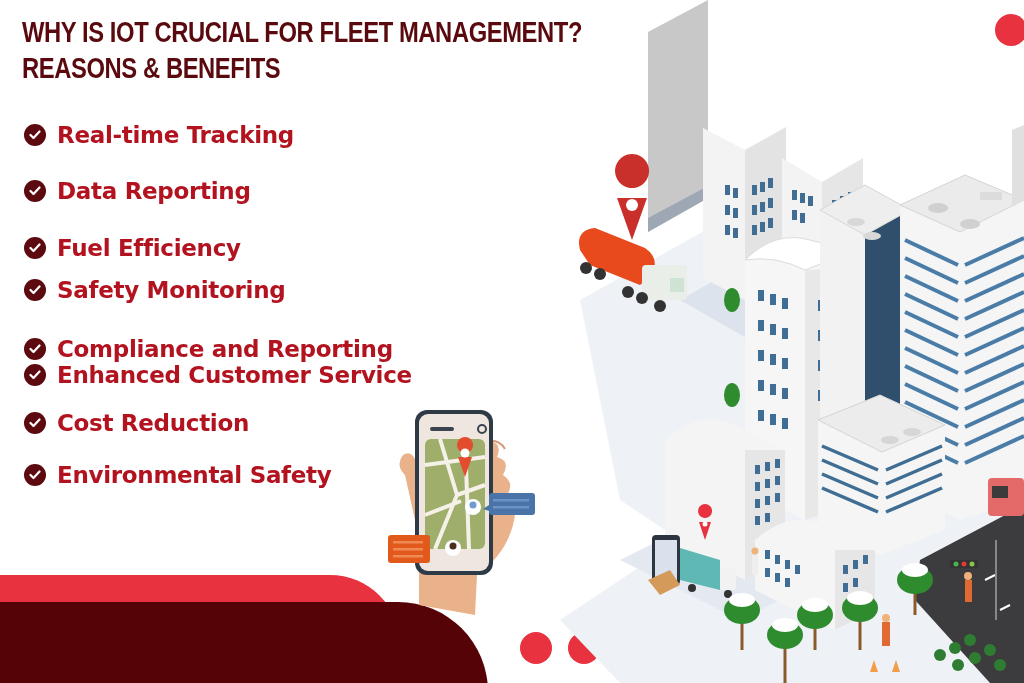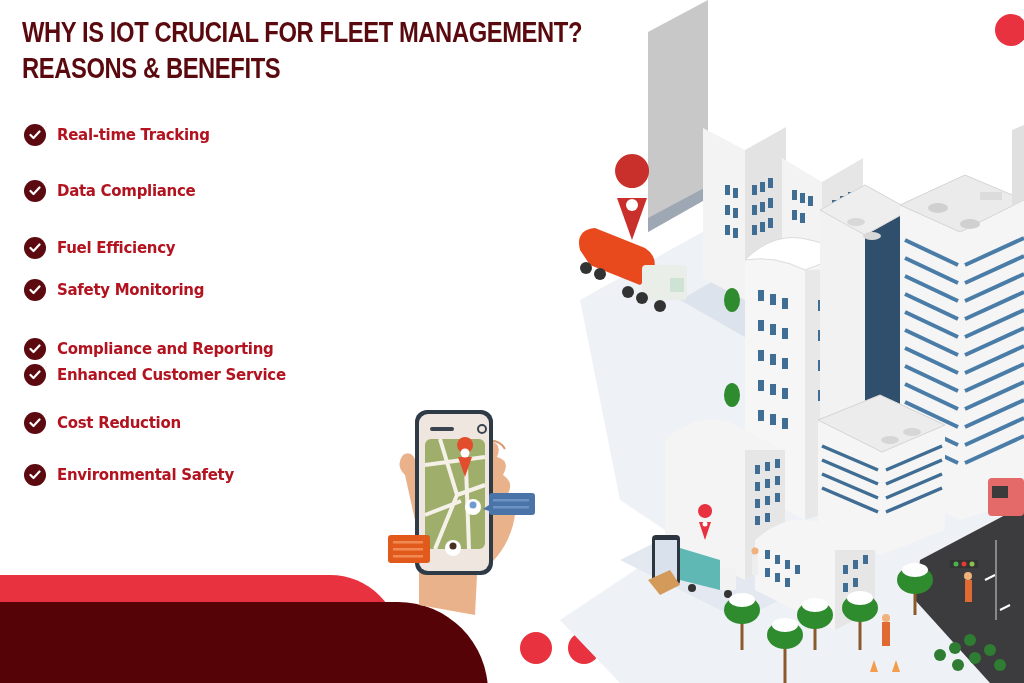--- a/index.html
+++ b/index.html
@@ -1,21 +1,21 @@
 <!DOCTYPE html>
 <html><head>
 <meta charset="utf-8">
 <style>
   html, body { margin: 0; padding: 0; }
   body { width: 1024px; height: 683px; position: relative; overflow: hidden; background: #ffffff; font-family: "Liberation Sans", sans-serif; }
   .title { position: absolute; left: 22px; top: 14px; margin: 0; color: #5a0a0e; font-family: "Liberation Sans", sans-serif; font-weight: 700; font-size: 29px; line-height: 36px; letter-spacing: -0.5px; transform: scaleX(0.82); transform-origin: left top; white-space: nowrap; }
   .benefits { position: absolute; left: 24px; top: 122px; margin: 0; padding: 0; list-style: none; }
   .benefit { display: flex; align-items: center; height: 26px; }
   .check { width: 22px; height: 22px; border-radius: 50%; background: #5c0a10; display: flex; align-items: center; justify-content: center; flex-shrink: 0; }
-  .benefit-label { margin-left: 11px; color: #b3121f; font-weight: 700; font-size: 15px; font-family: "DejaVu Sans", sans-serif; letter-spacing: -0.3px; white-space: nowrap; }
+  .benefit-label { margin-left: 11px; color: #b3121f; font-weight: 700; font-size: 23px; font-family: "DejaVu Sans", sans-serif; letter-spacing: -0.3px; white-space: nowrap; }
   .red-band { position: absolute; left: 0; top: 575px; width: 400px; height: 120px; background: #e8323f; border-top-right-radius: 70px; }
   .dark-band { position: absolute; left: 0; top: 602px; width: 488px; height: 100px; background: #560308; border-top-right-radius: 90px; }
   .dot { position: absolute; width: 32px; height: 32px; border-radius: 50%; background: #e8323f; }
   .illus { position: absolute; }
 </style>
 </head>
 <body>
 
 <h1 class="title">
   <span>WHY IS IOT CRUCIAL FOR FLEET MANAGEMENT?</span><br>
@@ -30,21 +30,21 @@
         </svg>
       </span>
     <span class="benefit-label">Real-time Tracking</span>
   </li>
   <li class="benefit" style="margin-bottom:31px">
     <span class="check">
         <svg width="12" height="10" viewBox="0 0 12 10">
           <path d="M1.5 5 L4.5 8 L10.5 1.5" stroke="#fff" stroke-width="2.2" fill="none" stroke-linecap="round" stroke-linejoin="round"></path>
         </svg>
       </span>
-    <span class="benefit-label">Data Compliance</span>
+    <span class="benefit-label">Data Reporting</span>
   </li>
   <li class="benefit" style="margin-bottom:16px">
     <span class="check">
         <svg width="12" height="10" viewBox="0 0 12 10">
           <path d="M1.5 5 L4.5 8 L10.5 1.5" stroke="#fff" stroke-width="2.2" fill="none" stroke-linecap="round" stroke-linejoin="round"></path>
         </svg>
       </span>
     <span class="benefit-label">Fuel Efficiency</span>
   </li>
   <li class="benefit" style="margin-bottom:33px">

